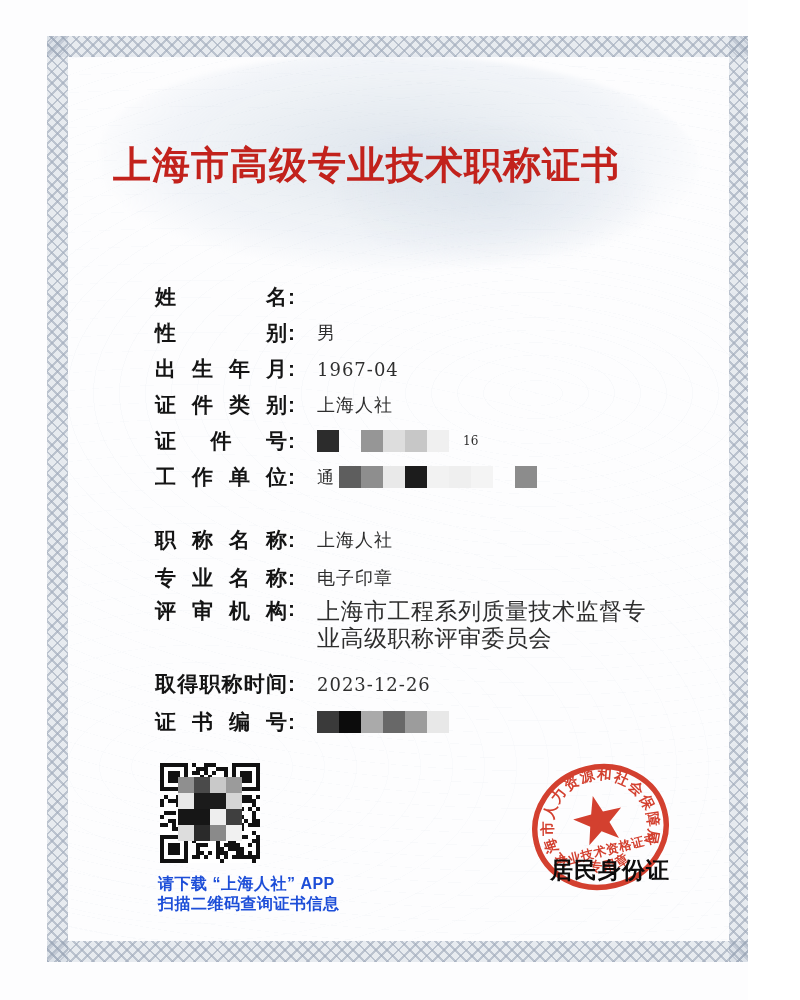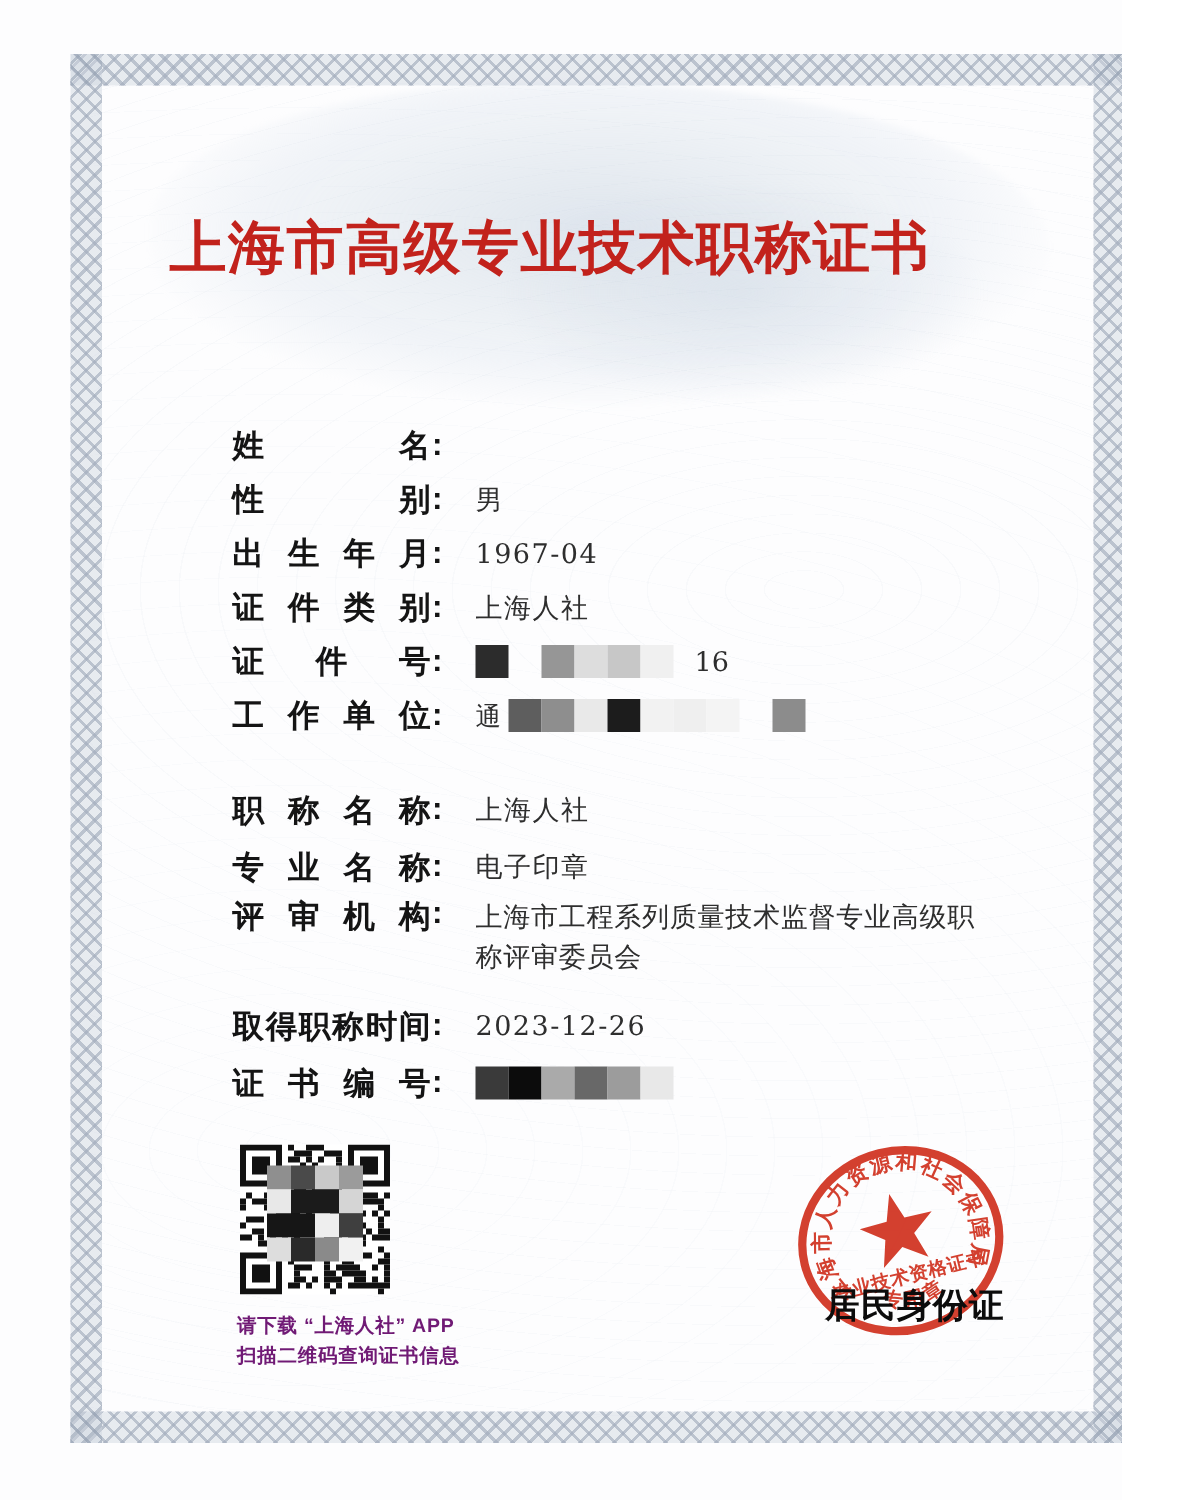--- a/index.html
+++ b/index.html
@@ -30,33 +30,33 @@
   .title{position:absolute;left:60px;right:75px;top:140px;text-align:center;
     font-size:38px;font-weight:800;letter-spacing:1px;}
 
   .rows{position:absolute;left:0;top:279px;width:100%;}
   .frow{display:flex;align-items:center;padding-left:155px;height:36px;}
   .flabel{display:flex;justify-content:space-between;width:132px;font-weight:700;font-size:21px;color:#141414;flex:none;}
   .fcolon{font-weight:700;font-size:21px;color:#141414;margin-left:1px;flex:none;}
   .fval{font-family:"DejaVu Serif",serif;font-size:18px;color:#2e2e2e;margin-left:22px;letter-spacing:1px;}
   .mosaic{display:flex;margin-left:22px;}
   .mblock{width:22px;height:22px;flex:none;}
-  .suffix{font-family:"DejaVu Serif",serif;font-size:18px;color:#2e2e2e;margin-left:14px;}
+  .suffix{font-family:"DejaVu Serif",serif;font-size:12px;color:#2e2e2e;margin-left:14px;}
   .prefix{font-family:"DejaVu Serif",serif;font-size:17px;color:#2e2e2e;margin-left:22px;}
   .prefix + .mosaic{margin-left:5px;}
   .frow.twoLine{height:64px;align-items:flex-start;}
-  .frow.twoLine .fval{width:345px;line-height:27px;font-size:18px;letter-spacing:.5px;margin-top:1px;}
+  .frow.twoLine .fval{width:345px;line-height:27px;font-size:23px;letter-spacing:.5px;margin-top:1px;}
   .spacer1{height:26px;} .spacer2{height:4px;}
   .r38{height:38px;}
 
   
   .qr{position:absolute;left:160px;top:763px;width:100px;height:100px;background:#fff;}
   .qr-redact{position:absolute;left:178px;top:777px;display:grid;grid-template-columns:repeat(4,16px);}
   .qr-redact span{width:16px;height:16px;}
-  .qr-caption{position:absolute;left:158px;top:874px;font-size:13px;font-weight:700;color:#701a75;line-height:20px;letter-spacing:.5px;}
+  .qr-caption{position:absolute;left:158px;top:874px;font-size:16px;font-weight:700;color:#1d4ed8;line-height:20px;letter-spacing:.5px;}
 
   
   .seal{position:absolute;left:516px;top:754px;width:170px;height:150px;transform:rotate(-14deg);opacity:.92;}
   .eseal-text{position:absolute;left:550px;top:855px;font-size:23px;font-weight:700;color:#0c0c0c;letter-spacing:1px;}
 </style>
 </head>
 <body>
 
 <div class="page">
 

